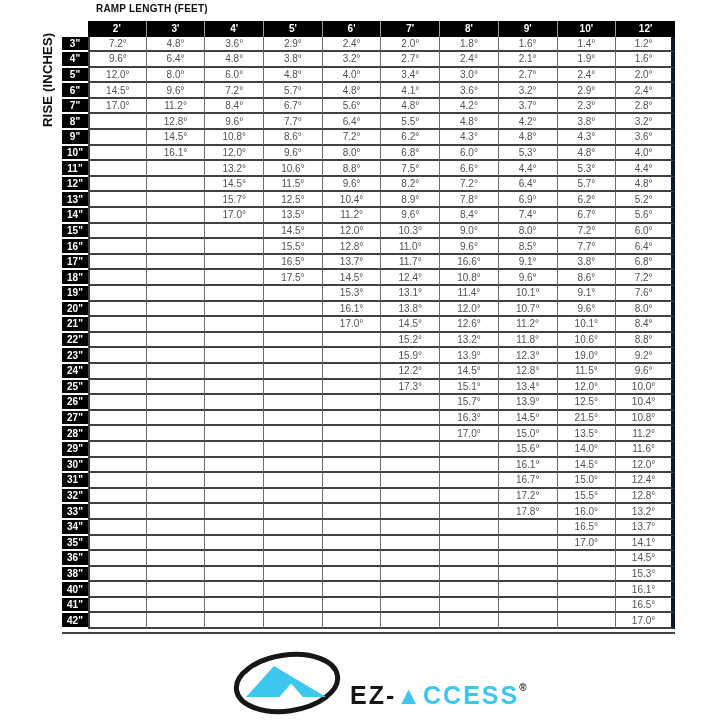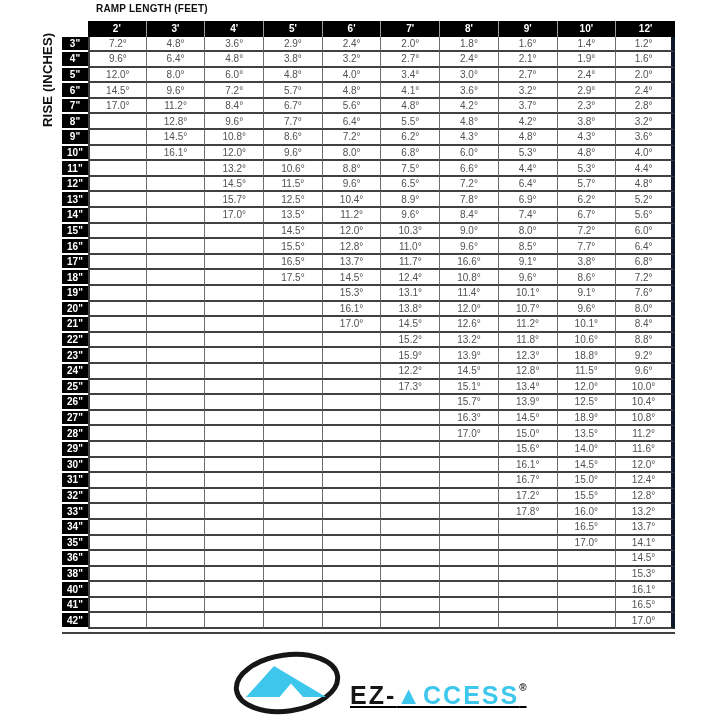--- a/index.html
+++ b/index.html
@@ -44,21 +44,21 @@
   tbody td:last-child{border-right:4px solid #0f172a;}
   .table-bottom-rule{
     position:absolute;left:62px;top:632px;width:613px;height:2px;background:#414042;
   }
   .logo{
     position:absolute;left:231px;top:651px;height:64px;
     display:flex;align-items:center;gap:7px;
   }
   .logo-text{
     font-size:25px;font-weight:bold;letter-spacing:2px;
-    white-space:nowrap;margin-top:24px;text-decoration:underline;
+    white-space:nowrap;margin-top:24px;
   }
   .lt-dark{color:#161616;}
   .lt-cyan{color:#3ec7ec;}
   .lt-reg{font-size:10px;color:#161616;vertical-align:13px;letter-spacing:0;font-weight:bold;}
 </style>
 </head>
 <body>
 
 <div class="page-title">RAMP LENGTH (FEET)</div>
 
@@ -211,21 +211,21 @@
         <td>5.3°</td>
         <td>4.4°</td>
       </tr>
       <tr>
         <th class="rlabel">12"</th>
         <td></td>
         <td></td>
         <td>14.5°</td>
         <td>11.5°</td>
         <td>9.6°</td>
-        <td>6.5°</td>
+        <td>8.2°</td>
         <td>7.2°</td>
         <td>6.4°</td>
         <td>5.7°</td>
         <td>4.8°</td>
       </tr>
       <tr>
         <th class="rlabel">13"</th>
         <td></td>
         <td></td>
         <td>15.7°</td>
@@ -357,21 +357,21 @@
       <tr>
         <th class="rlabel">23"</th>
         <td></td>
         <td></td>
         <td></td>
         <td></td>
         <td></td>
         <td>15.9°</td>
         <td>13.9°</td>
         <td>12.3°</td>
-        <td>18.8°</td>
+        <td>19.0°</td>
         <td>9.2°</td>
       </tr>
       <tr>
         <th class="rlabel">24"</th>
         <td></td>
         <td></td>
         <td></td>
         <td></td>
         <td></td>
         <td>12.2°</td>
@@ -409,21 +409,21 @@
       <tr>
         <th class="rlabel">27"</th>
         <td></td>
         <td></td>
         <td></td>
         <td></td>
         <td></td>
         <td></td>
         <td>16.3°</td>
         <td>14.5°</td>
-        <td>18.9°</td>
+        <td>21.5°</td>
         <td>10.8°</td>
       </tr>
       <tr>
         <th class="rlabel">28"</th>
         <td></td>
         <td></td>
         <td></td>
         <td></td>
         <td></td>
         <td></td>

